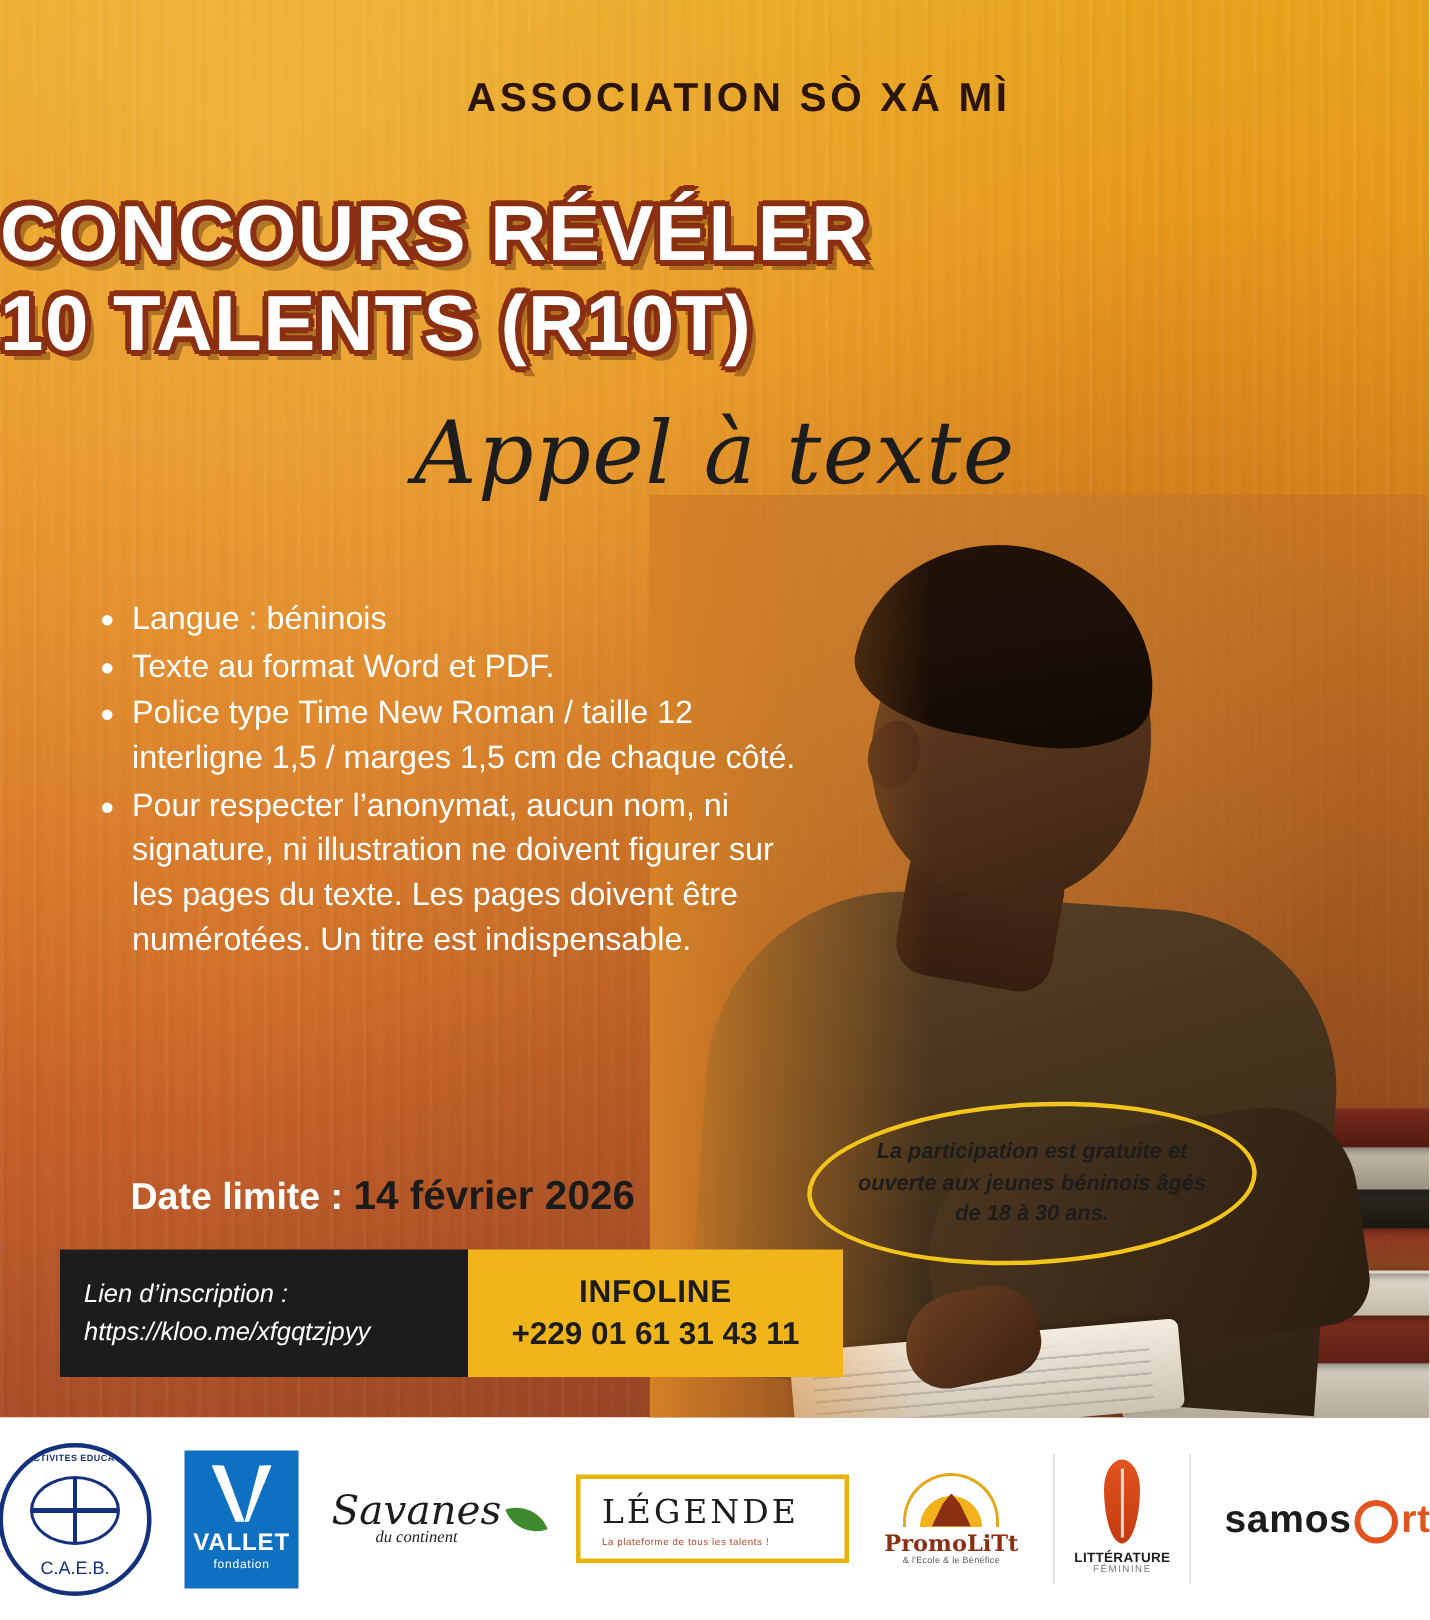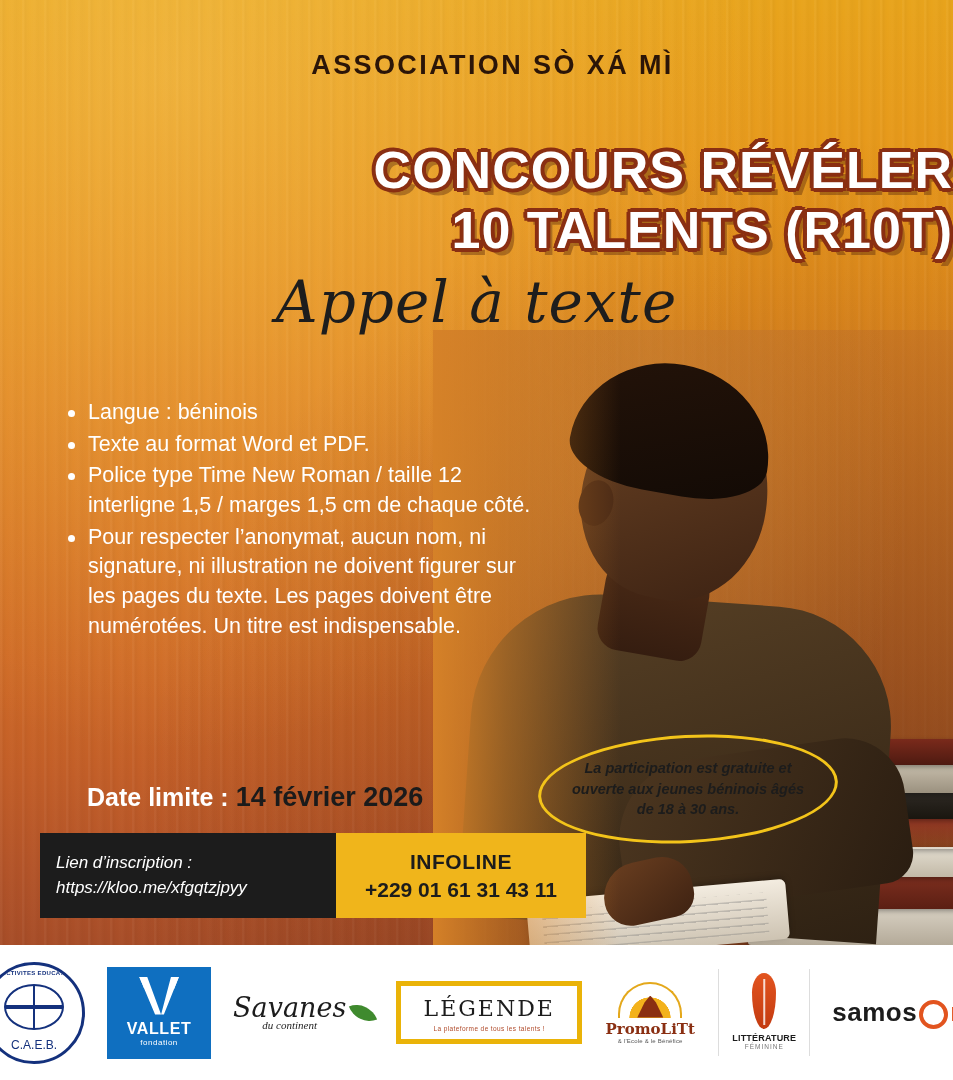--- a/index.html
+++ b/index.html
@@ -76,23 +76,22 @@
     letter-spacing: 2.4px;
     z-index: 5;
     margin-left: 16px;
   }
 
   .title-block {
     position: absolute;
     top: 126px;
     left: 0;
     width: 953px;
-    text-align: right;
+    text-align: left;
     z-index: 5;
-    margin-top: 14px;
   }
   .title-line {
     font-size: 52px;
     font-weight: bold;
     color: #ffffff;
     letter-spacing: 1px;
     line-height: 1.16;
     text-shadow:
       -3px -3px 0 #8a2f12,
        3px -3px 0 #8a2f12,
@@ -338,21 +337,21 @@
     position: absolute;
     left: 40px;
     top: 833px;
     z-index: 8;
     display: flex;
     align-items: stretch;
   }
   .cta-left {
     background: #1c1c1c;
     color: #ffffff;
-    width: 296px;
+    width: 272px;
     padding: 18px 16px;
     box-sizing: border-box;
     display: flex;
     flex-direction: column;
     justify-content: flex-end;
     font-style: italic;
     font-size: 17px;
     line-height: 1.45;
   }
   .cta-right {
@@ -436,21 +435,21 @@
     bottom: 9px;
     left: 0;
     width: 100%;
     text-align: center;
     font-size: 12px;
     font-weight: normal;
     color: #14317d;
   }
 
   .logo-vallet {
-    width: 104px;
+    width: 76px;
     height: 92px;
     background: #0f6fc0;
     position: relative;
     color: #ffffff;
     display: flex;
     flex-direction: column;
     align-items: center;
     justify-content: flex-end;
     padding-bottom: 12px;
     box-sizing: border-box;
@@ -501,23 +500,23 @@
   }
   .logo-savanes .leaf {
     width: 22px;
     height: 22px;
     background: #3f8a2e;
     border-radius: 0 100% 0 100%;
     transform: rotate(-20deg);
   }
 
   .logo-legende {
-    border: 5px solid #eab308;
+    border: 3px solid #eab308;
     padding: 10px 14px 7px;
-    text-align: center;
+    text-align: left;
     min-width: 148px;
   }
   .logo-legende .word {
     font-family: "DejaVu Serif", serif;
     font-size: 22px;
     letter-spacing: 2px;
     color: #1c1c1c;
   }
   .logo-legende .sub {
     font-size: 6.5px;

